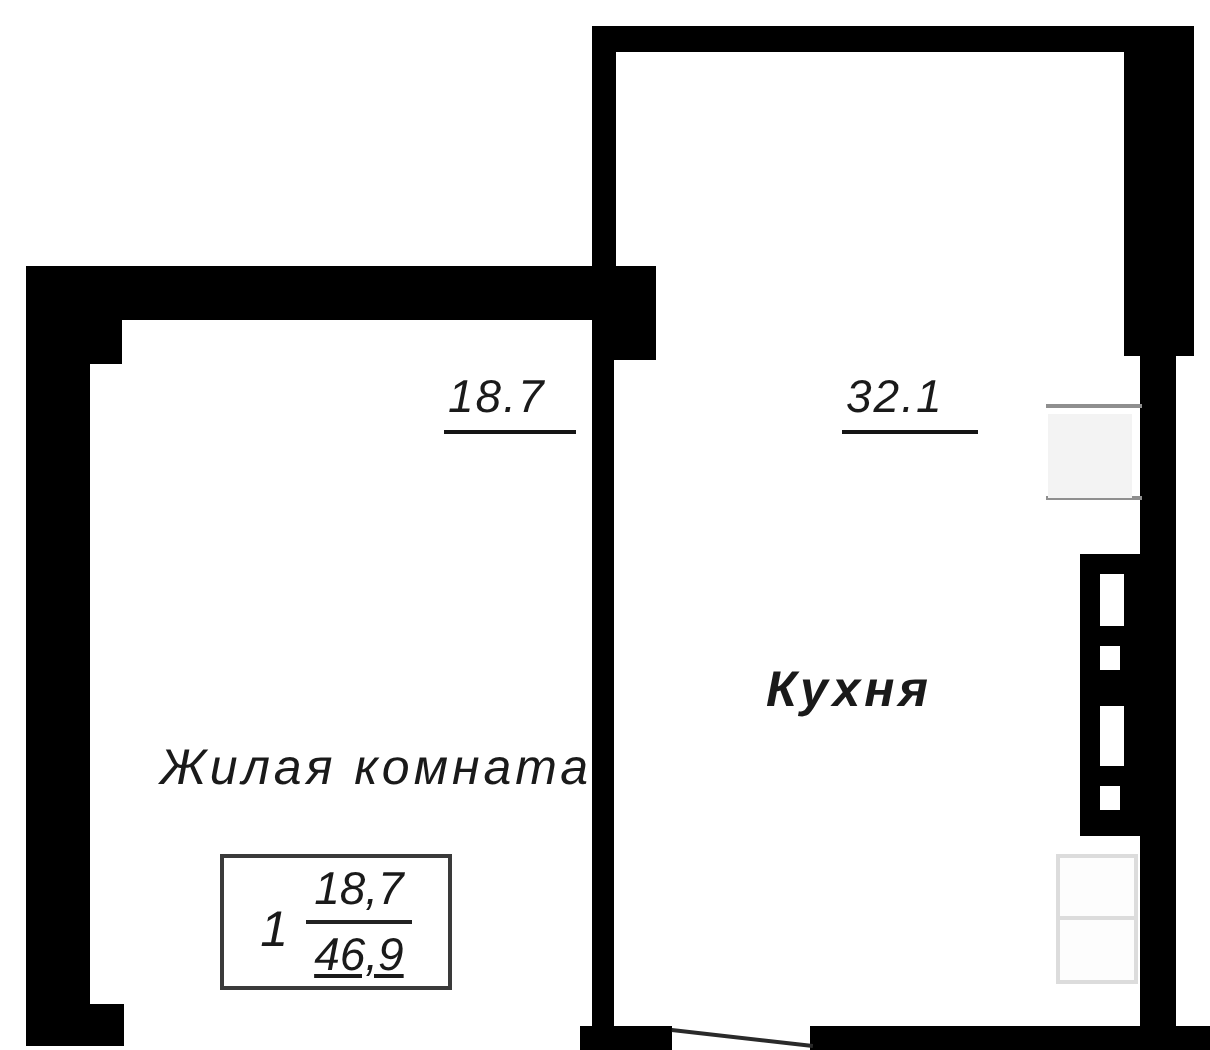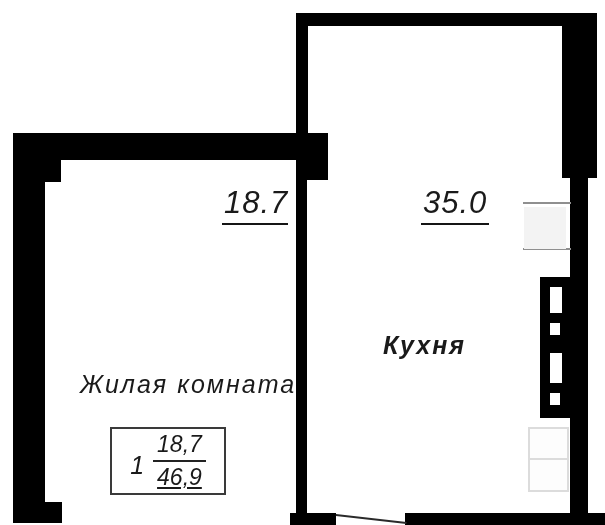--- a/index.html
+++ b/index.html
@@ -8,21 +8,21 @@
     font-family:"Liberation Sans", sans-serif;color:#1a1a1a;
   }
   .wall{position:absolute;background:#000000;}
   .slot{position:absolute;background:#ffffff;}
   .sill-line{position:absolute;height:2px;background:#8f8f8f;}
   .arch-text{
     position:absolute;font-style:italic;color:#1a1a1a;
     font-family:"Liberation Sans", sans-serif;white-space:nowrap;line-height:1;
   }
   .area-label{
-    text-align:left;font-size:31px;letter-spacing:1px;
+    text-align:left;font-size:23px;letter-spacing:1px;
     border-bottom:2px solid #151515;padding:0 2px 5px 2px;
   }
   .room-name{font-size:25px;letter-spacing:2px;}
   .stamp{
     position:absolute;left:110px;top:427px;width:112px;height:64px;
     border:2px solid #3a3a3a;background:#ffffff;
     display:flex;align-items:center;justify-content:center;gap:9px;
     font-style:italic;
   }
   .stamp-number{font-size:25px;transform:translateY(4px);}
@@ -67,21 +67,21 @@
   <div class="sill-line" style="left:523px;top:202px;width:48px;"></div>
   <div class="sill-line" style="left:523px;top:248px;width:48px;"></div>
   <div class="appliance" id="stove"></div>
   <div class="appliance" id="fridge">
     <div id="fridge-divider"></div>
   </div>
   <div id="door-swing"></div>
 
   <div class="arch-text area-label" style="left:222px;top:187px;width:62px;">18.7</div>
 
-  <div class="arch-text area-label" style="left:421px;top:187px;width:64px;">35.0</div>
+  <div class="arch-text area-label" style="left:421px;top:187px;width:64px;">32.1</div>
 
   <div class="arch-text room-name" style="left:383px;top:333px;font-weight:bold;">Кухня</div>
 
   <div class="arch-text room-name" style="left:80px;top:372px;">Жилая комната</div>
 
   <div class="stamp">
     <span class="stamp-number">1</span>
     <span class="stamp-fraction">
       <span class="stamp-top">18,7</span>
       <span class="stamp-bottom">46,9</span>

